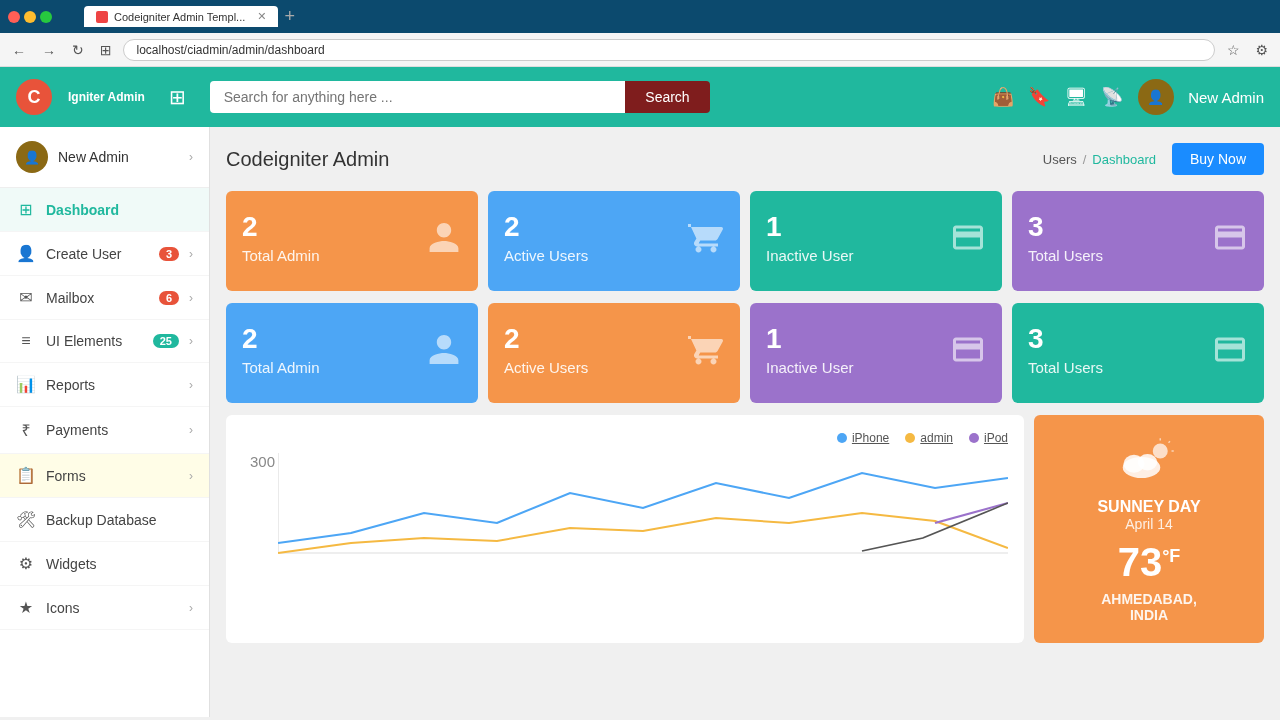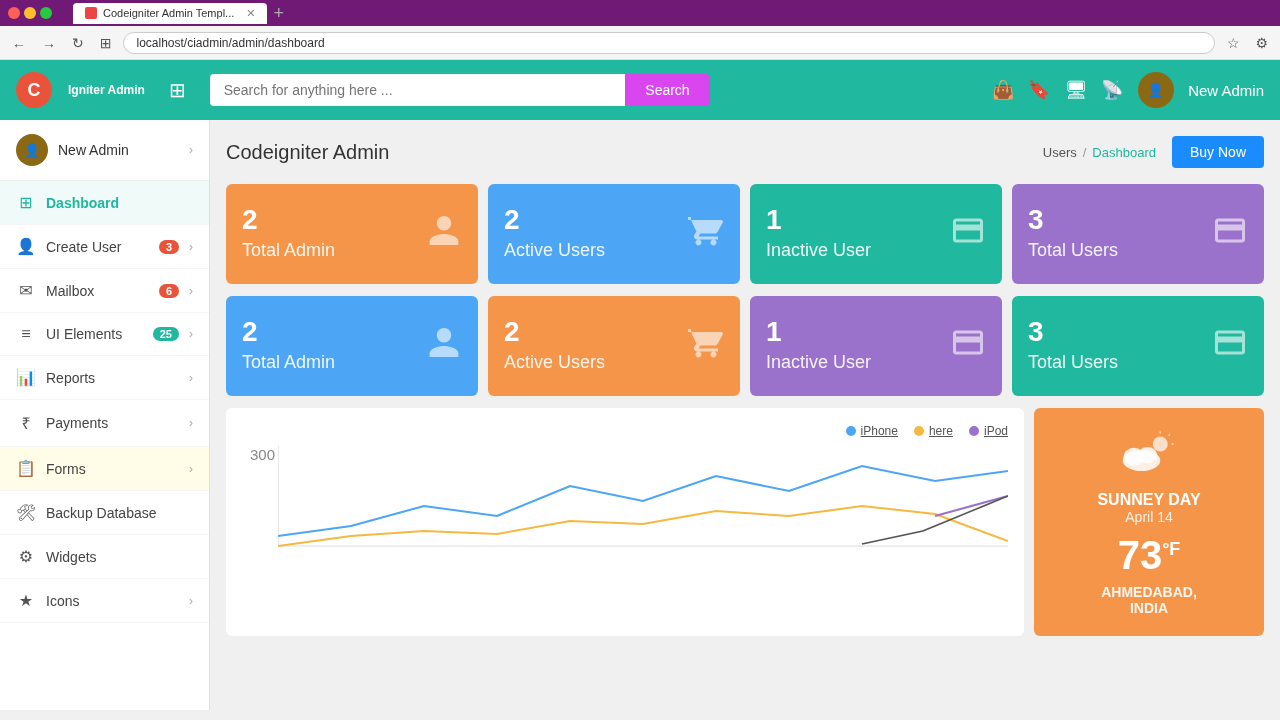--- a/index.html
+++ b/index.html
@@ -1,25 +1,25 @@
 <!DOCTYPE html>
 <html><head>
   <meta charset="utf-8">
   <style>
     * { margin: 0; padding: 0; box-sizing: border-box; }
     body { font-family: 'Segoe UI', Tahoma, Geneva, Verdana, sans-serif; background: #f0f0f0; width: 1280px; height: 720px; overflow: hidden; }
 
     
     .browser-bar {
-      background: #701a75;
-      height: 26px;
+      background: #0c4a6e;
+      height: 33px;
       display: flex;
       align-items: center;
       padding: 0 8px;
-      gap: 13px;
+      gap: 24px;
     }
     .browser-controls { display: flex; gap: 4px; align-items: center; }
     .browser-btn { width: 12px; height: 12px; border-radius: 50%; cursor: pointer; border: none; }
     .btn-close { background: #ff5f56; }
     .btn-min { background: #ffbd2e; }
     .btn-max { background: #27c93f; }
     .tab-bar { display: flex; align-items: center; margin-left: 8px; flex: 1; }
     .tab { background: #5a5a5a; color: #fff; padding: 4px 12px; border-radius: 4px 4px 0 0; font-size: 11px; display: flex; align-items: center; gap: 6px; }
     .tab.active { background: #fff; color: #333; }
     .tab-favicon { width: 12px; height: 12px; background: #e44; border-radius: 2px; display: inline-block; }
@@ -52,21 +52,21 @@
       color: #fff; font-weight: bold; font-size: 18px; flex-shrink: 0;
     }
     .brand-name { color: #fff; font-size: 12px; font-weight: 600; margin-right: 8px; text-align: center; }
     .grid-icon { color: #fff; font-size: 20px; margin-right: 8px; cursor: pointer; }
     .search-container { flex: 1; display: flex; gap: 0; max-width: 500px; }
     .search-input {
       flex: 1; padding: 8px 14px; border: none; border-radius: 4px 0 0 4px;
       font-size: 14px; outline: none; background: #fff;
     }
     .search-btn {
-      background: #d946ef; color: #fff; border: none; padding: 8px 20px;
+      background: #7f1d1d; color: #fff; border: none; padding: 8px 20px;
       border-radius: 0 4px 4px 0; cursor: pointer; font-size: 14px; font-weight: 500;
     }
     .header-icons { display: flex; align-items: center; gap: 14px; margin-left: auto; }
     .header-icon { color: #fff; font-size: 18px; cursor: pointer; }
     .admin-avatar { width: 36px; height: 36px; border-radius: 50%; background: #8b6914; overflow: hidden; display: flex; align-items: center; justify-content: center; color: #fff; font-size: 14px; }
     .admin-name { color: #fff; font-size: 15px; font-weight: 500; }
 
     
     .layout { display: flex; height: calc(720px - 36px - 34px - 60px); }
 
@@ -114,21 +114,21 @@
     .stat-card {
       border-radius: 6px; padding: 20px 16px; display: flex; flex-direction: column;
       align-items: flex-start; position: relative; min-height: 100px;
     }
     .stat-card.orange { background: #f5954a; }
     .stat-card.blue { background: #4da6f5; }
     .stat-card.teal { background: #20b89e; }
     .stat-card.purple { background: #9b72cb; }
     .stat-icon { font-size: 28px; color: rgba(255,255,255,0.7); position: absolute; right: 16px; top: 50%; transform: translateY(-50%); }
     .stat-number { font-size: 28px; font-weight: 700; color: #fff; }
-    .stat-label { font-size: 18px; color: rgba(255,255,255,0.9); margin-top: 4px; }
+    .stat-label { font-size: 15px; color: rgba(255,255,255,0.9); margin-top: 4px; }
 
     
     .bottom-section { display: flex; gap: 10px; }
     .chart-section { flex: 1; background: #fff; border-radius: 6px; padding: 16px; min-height: 180px; }
     .chart-title { font-size: 15px; font-weight: 600; color: #333; margin-bottom: 10px; }
     .chart-legend { display: flex; gap: 16px; justify-content: flex-end; margin-bottom: 8px; }
     .legend-item { display: flex; align-items: center; gap: 5px; font-size: 12px; color: #555; text-decoration: underline; }
     .legend-dot { width: 10px; height: 10px; border-radius: 50%; }
 
     
@@ -346,21 +346,21 @@
 
     <div class="bottom-section">
       <div class="chart-section">
         <div class="chart-legend">
           <div class="legend-item">
             <span class="legend-dot" style="background:#4da6f5;"></span>
             <span>iPhone</span>
           </div>
           <div class="legend-item">
             <span class="legend-dot" style="background:#f5b942;"></span>
-            <span>here</span>
+            <span>admin</span>
           </div>
           <div class="legend-item">
             <span class="legend-dot" style="background:#9b72cb;"></span>
             <span>iPod</span>
           </div>
         </div>
         <div style="position:relative;padding-left:36px;height:110px;">
           <span style="position:absolute;left:8px;top:0;font-size:15px;color:#888;">300</span>
           <svg width="100%" height="100%" viewBox="0 0 600 110" preserveAspectRatio="none">
             <line x1="0" y1="0" x2="0" y2="100" stroke="#ddd" stroke-width="1"></line>

